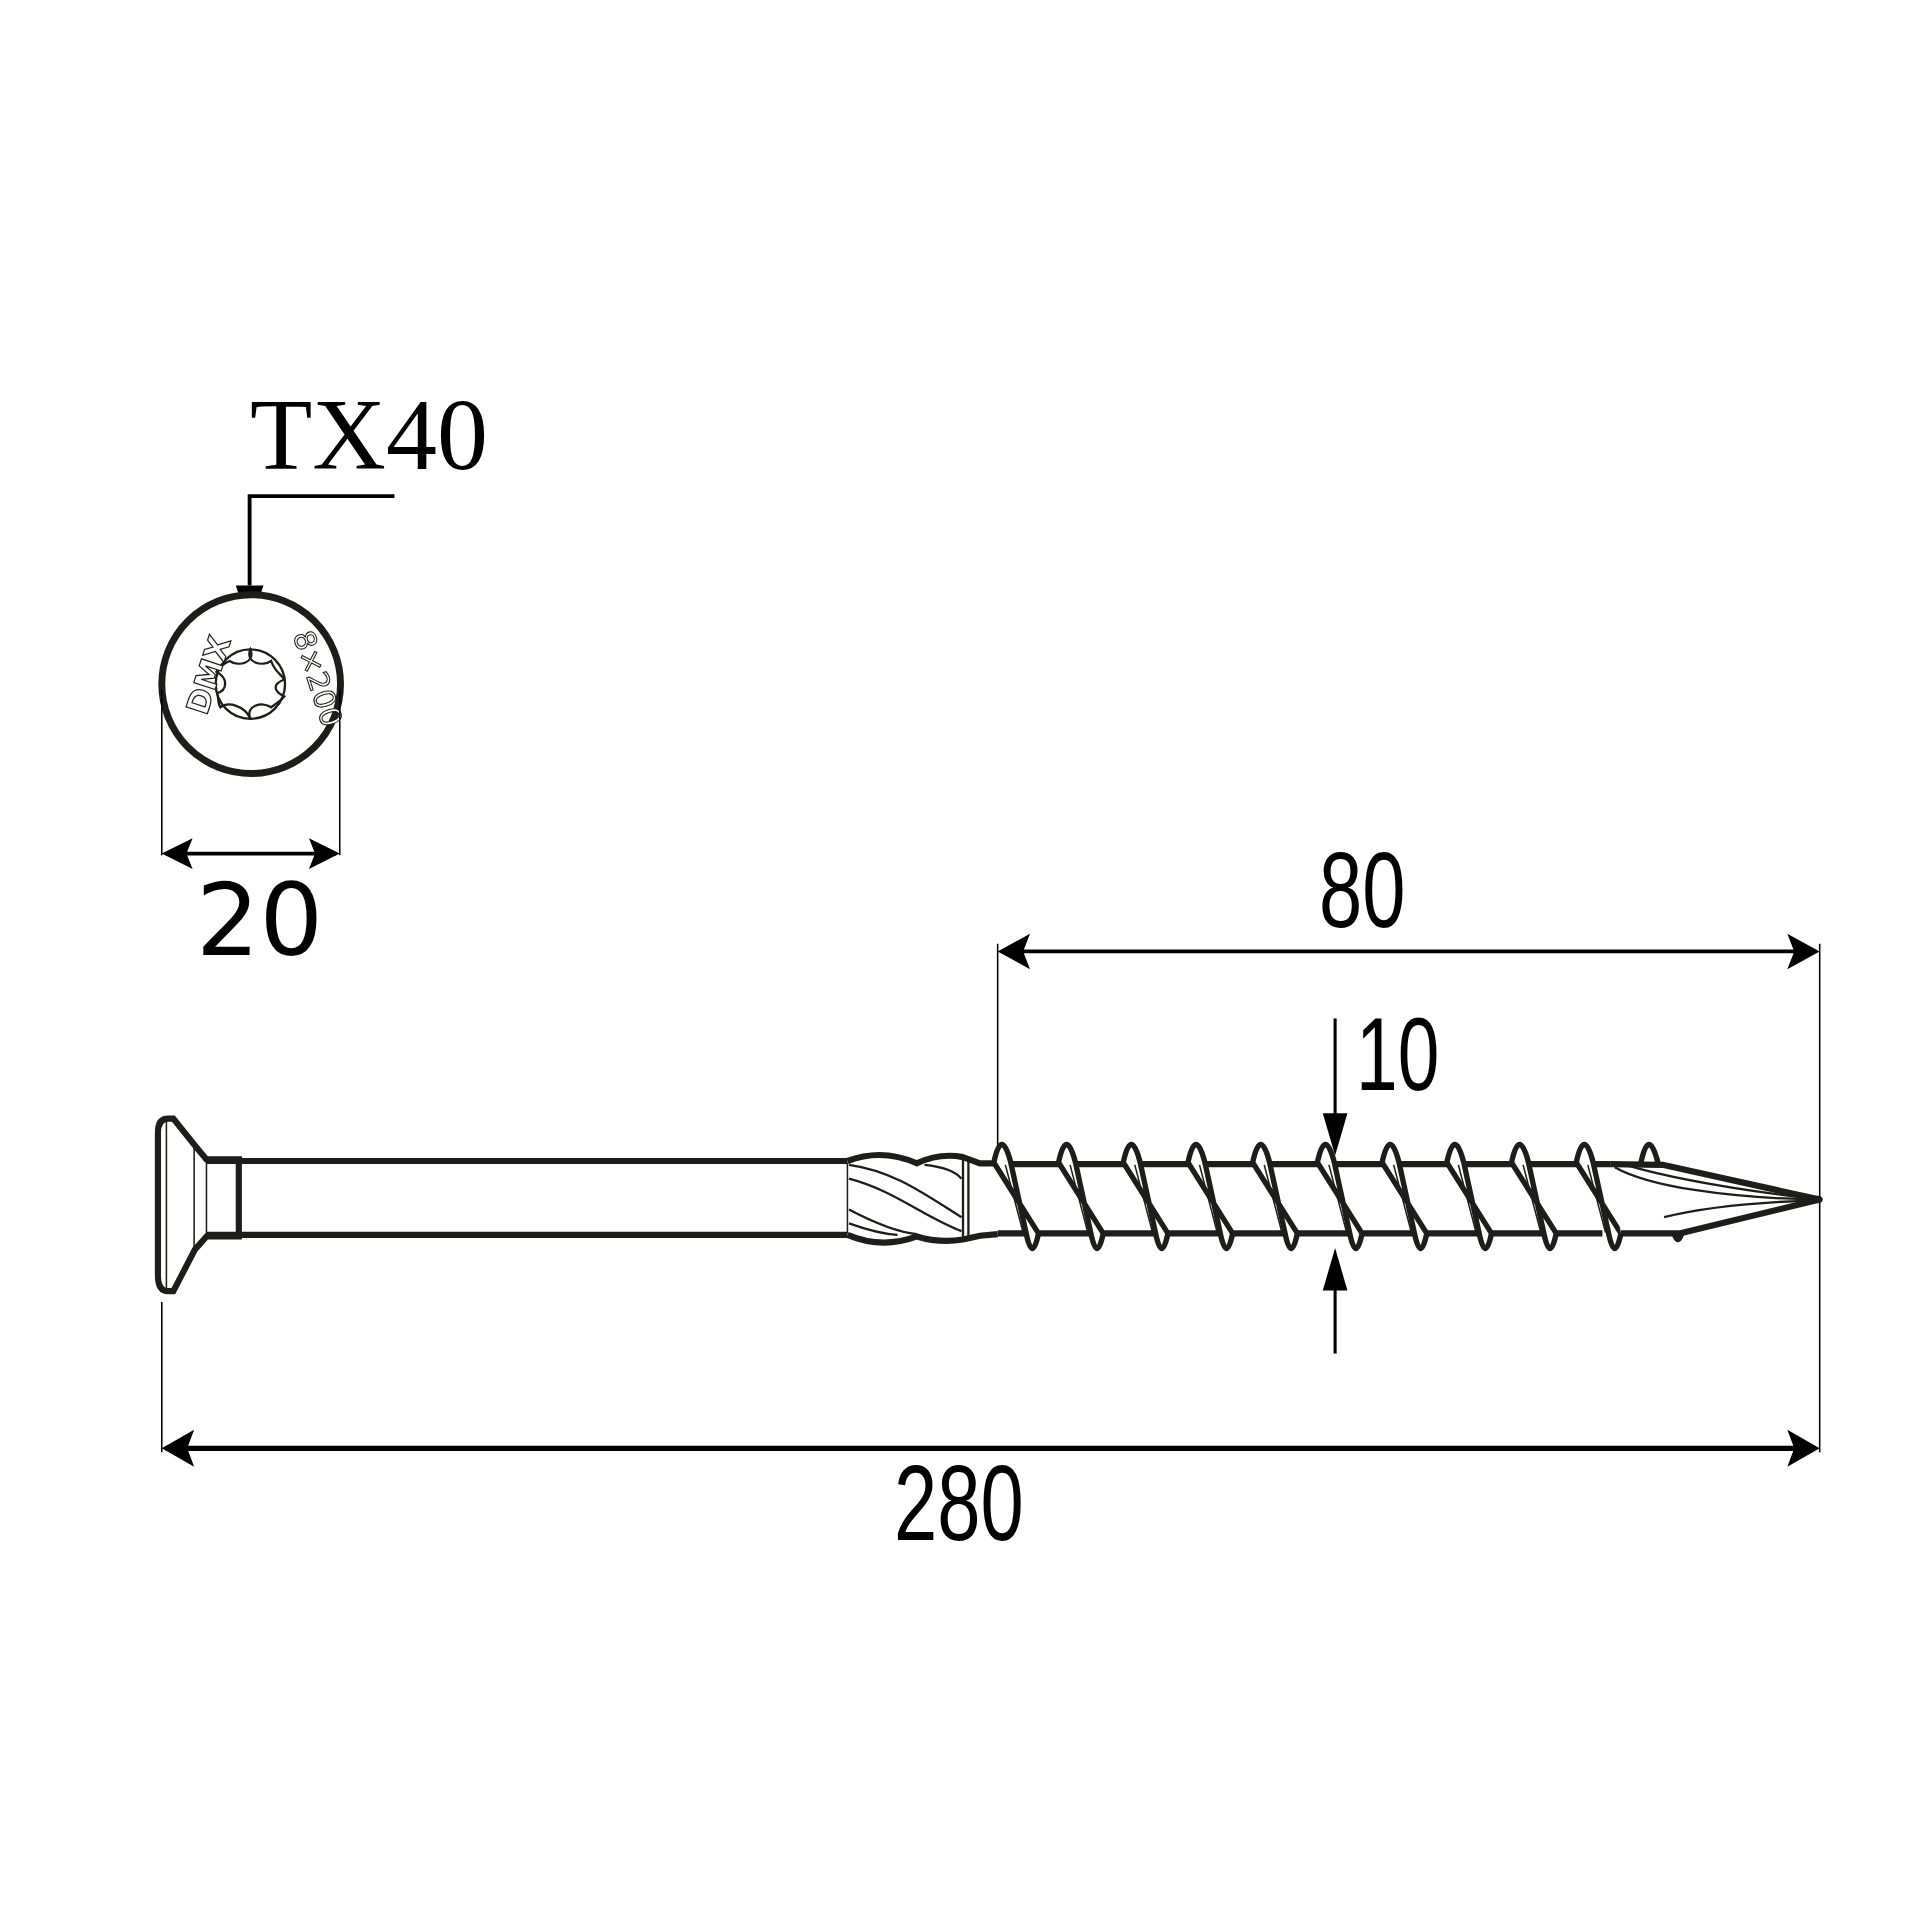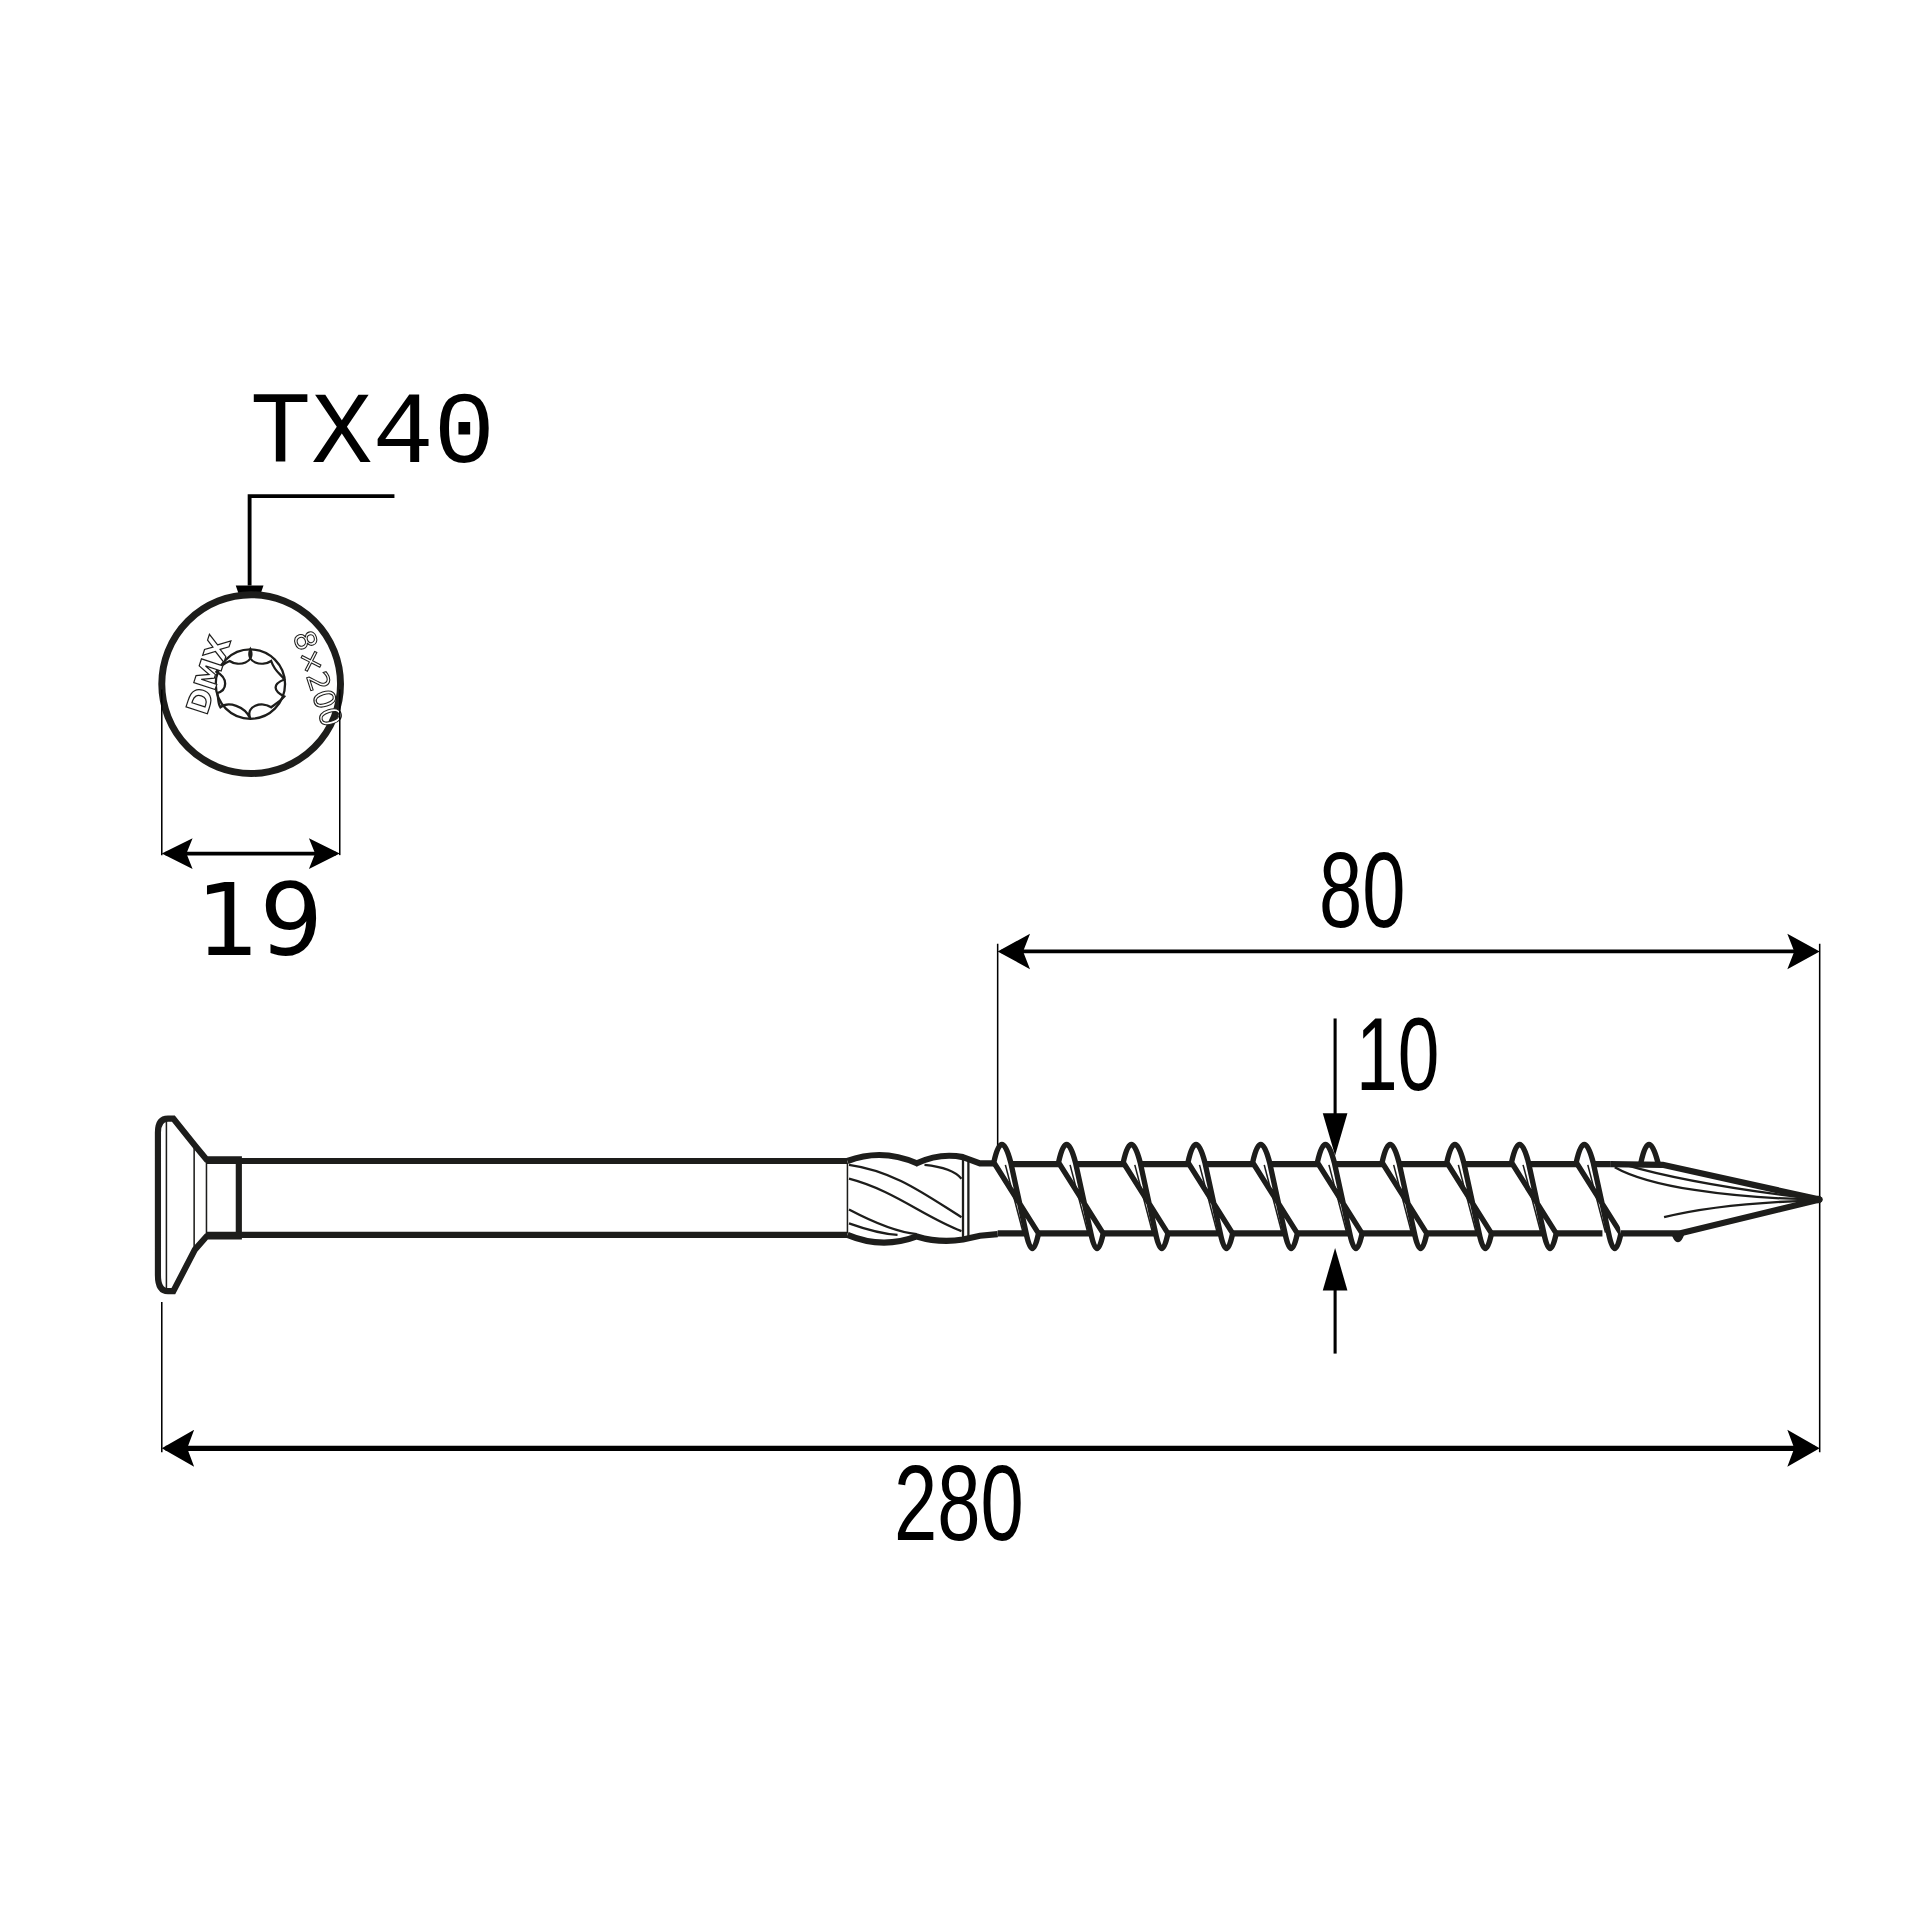--- a/index.html
+++ b/index.html
@@ -1,19 +1,19 @@
 <!DOCTYPE html>
 <html style="font-size:12.3px"><head>
 <meta charset="utf-8">
 <style>
   html, body { margin: 0; padding: 0; background: #ffffff; }
   body { width: 1926px; height: 1926px; position: relative; overflow: hidden; font-family: "DejaVu Sans", sans-serif; }
   svg { position: absolute; left: 0; top: 0; }
   .label { position: absolute; color: #000; line-height: 1; white-space: nowrap; }
-  .tx-label { font-family: Liberation Mono, monospace; font-size: 102px; left: 250px; top: 384px; }
+  .tx-label { font-family: Liberation Serif, serif; font-size: 102px; left: 250px; top: 384px; }
   .dim18 { font-family: "DejaVu Sans", sans-serif; font-size: 100px; left: 196px; top: 871px; }
   .dim80 { font-family: "Liberation Sans Narrow", "Liberation Sans", sans-serif; font-size: 108px; left: 1319px; top: 836px; transform: scaleX(0.72); transform-origin: left top; }
   .dim10 { font-family: "Liberation Sans", sans-serif; font-size: 104px; left: 1356px; top: 1002px; transform: scaleX(0.72); transform-origin: left top; }
   .dim280 { font-family: "Liberation Sans", sans-serif; font-size: 108px; left: 894px; top: 1449px; transform: scaleX(0.72); transform-origin: left top; }
 </style>
 </head>
 <body>
 
 <svg width="1926" height="1926" viewBox="0 0 2500 2500" xmlns="http://www.w3.org/2000/svg">
   <defs>
@@ -115,17 +115,17 @@
     <line x1="1733" y1="1660" x2="1733" y2="1757" stroke="#000" stroke-width="4"></line>
     <polygon points="1717,1675 1749,1675 1733,1620" fill="#000"></polygon>
 
     <line x1="215" y1="1880" x2="2356" y2="1880" stroke="#000" stroke-width="7"></line>
     <polygon points="210,1880 252,1856 243,1880 252,1904" fill="#000"></polygon>
     <polygon points="2362,1880 2320,1856 2329,1880 2320,1904" fill="#000"></polygon>
   </g>
 </svg>
 
 <div class="label tx-label">TX40</div>
-<div class="label dim18">19</div>
+<div class="label dim18">20</div>
 <div class="label dim80">80</div>
 <div class="label dim10">10</div>
 <div class="label dim280">280</div>
 
 
 </body></html>

